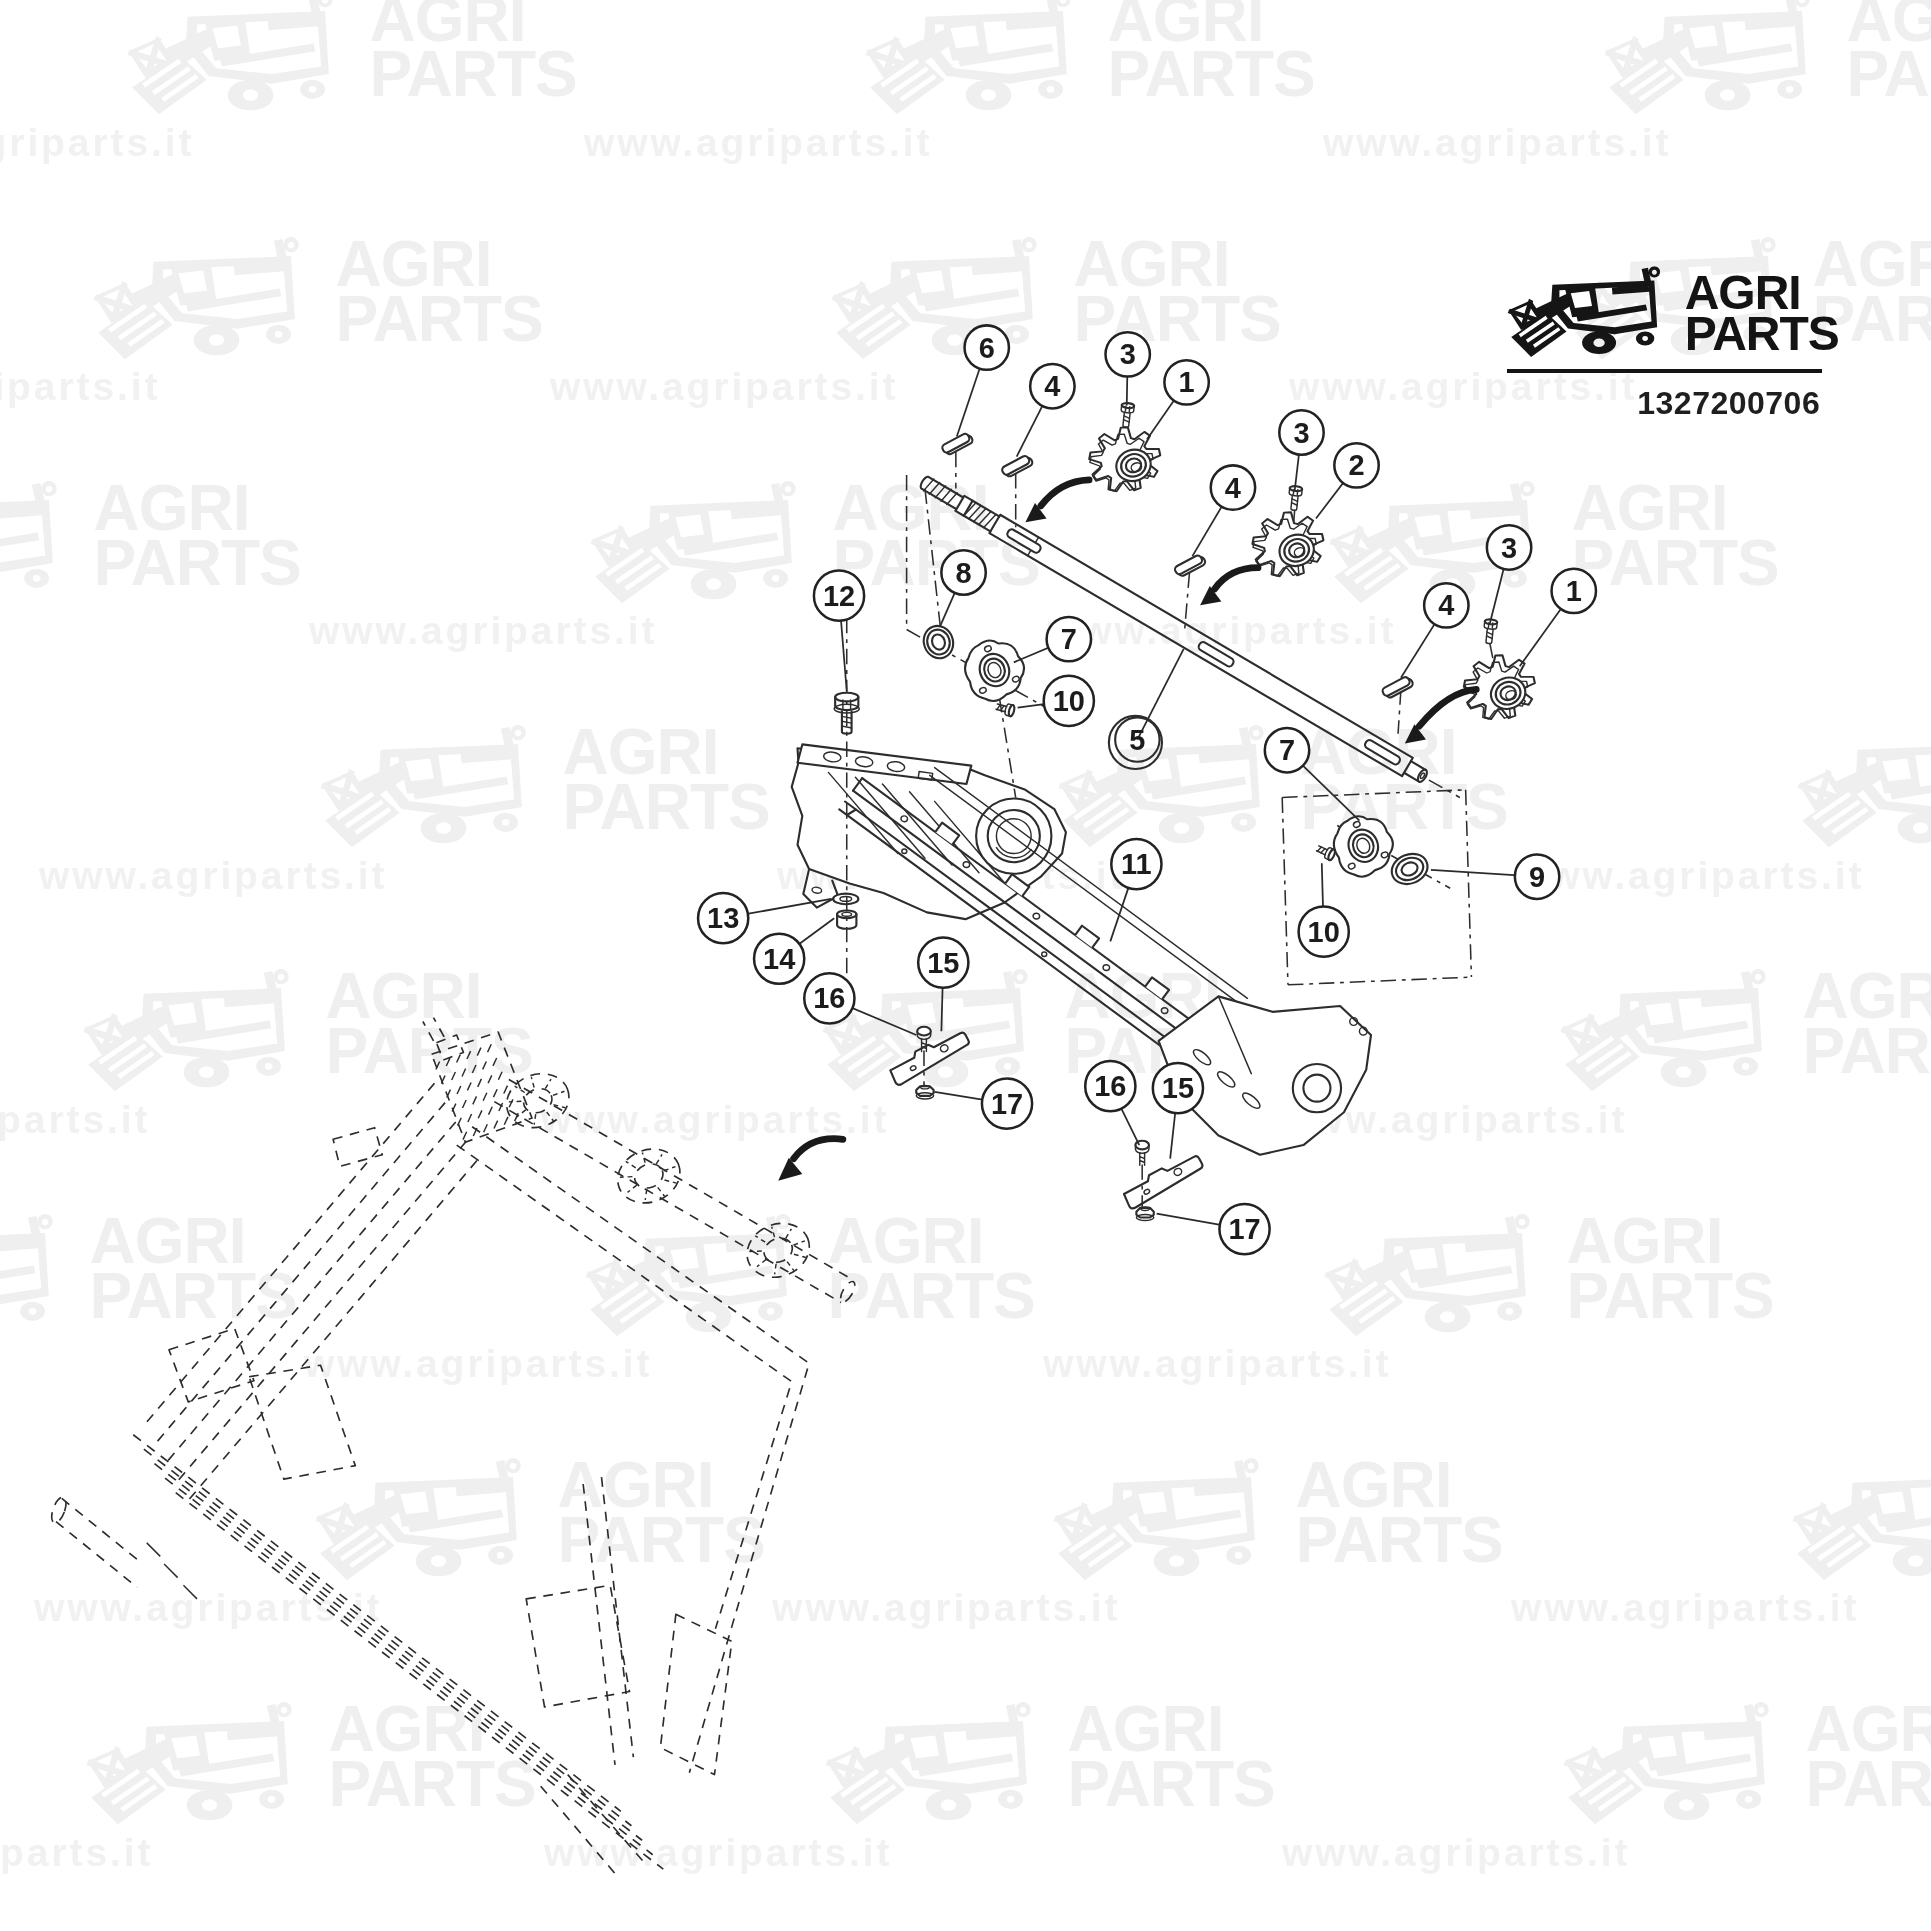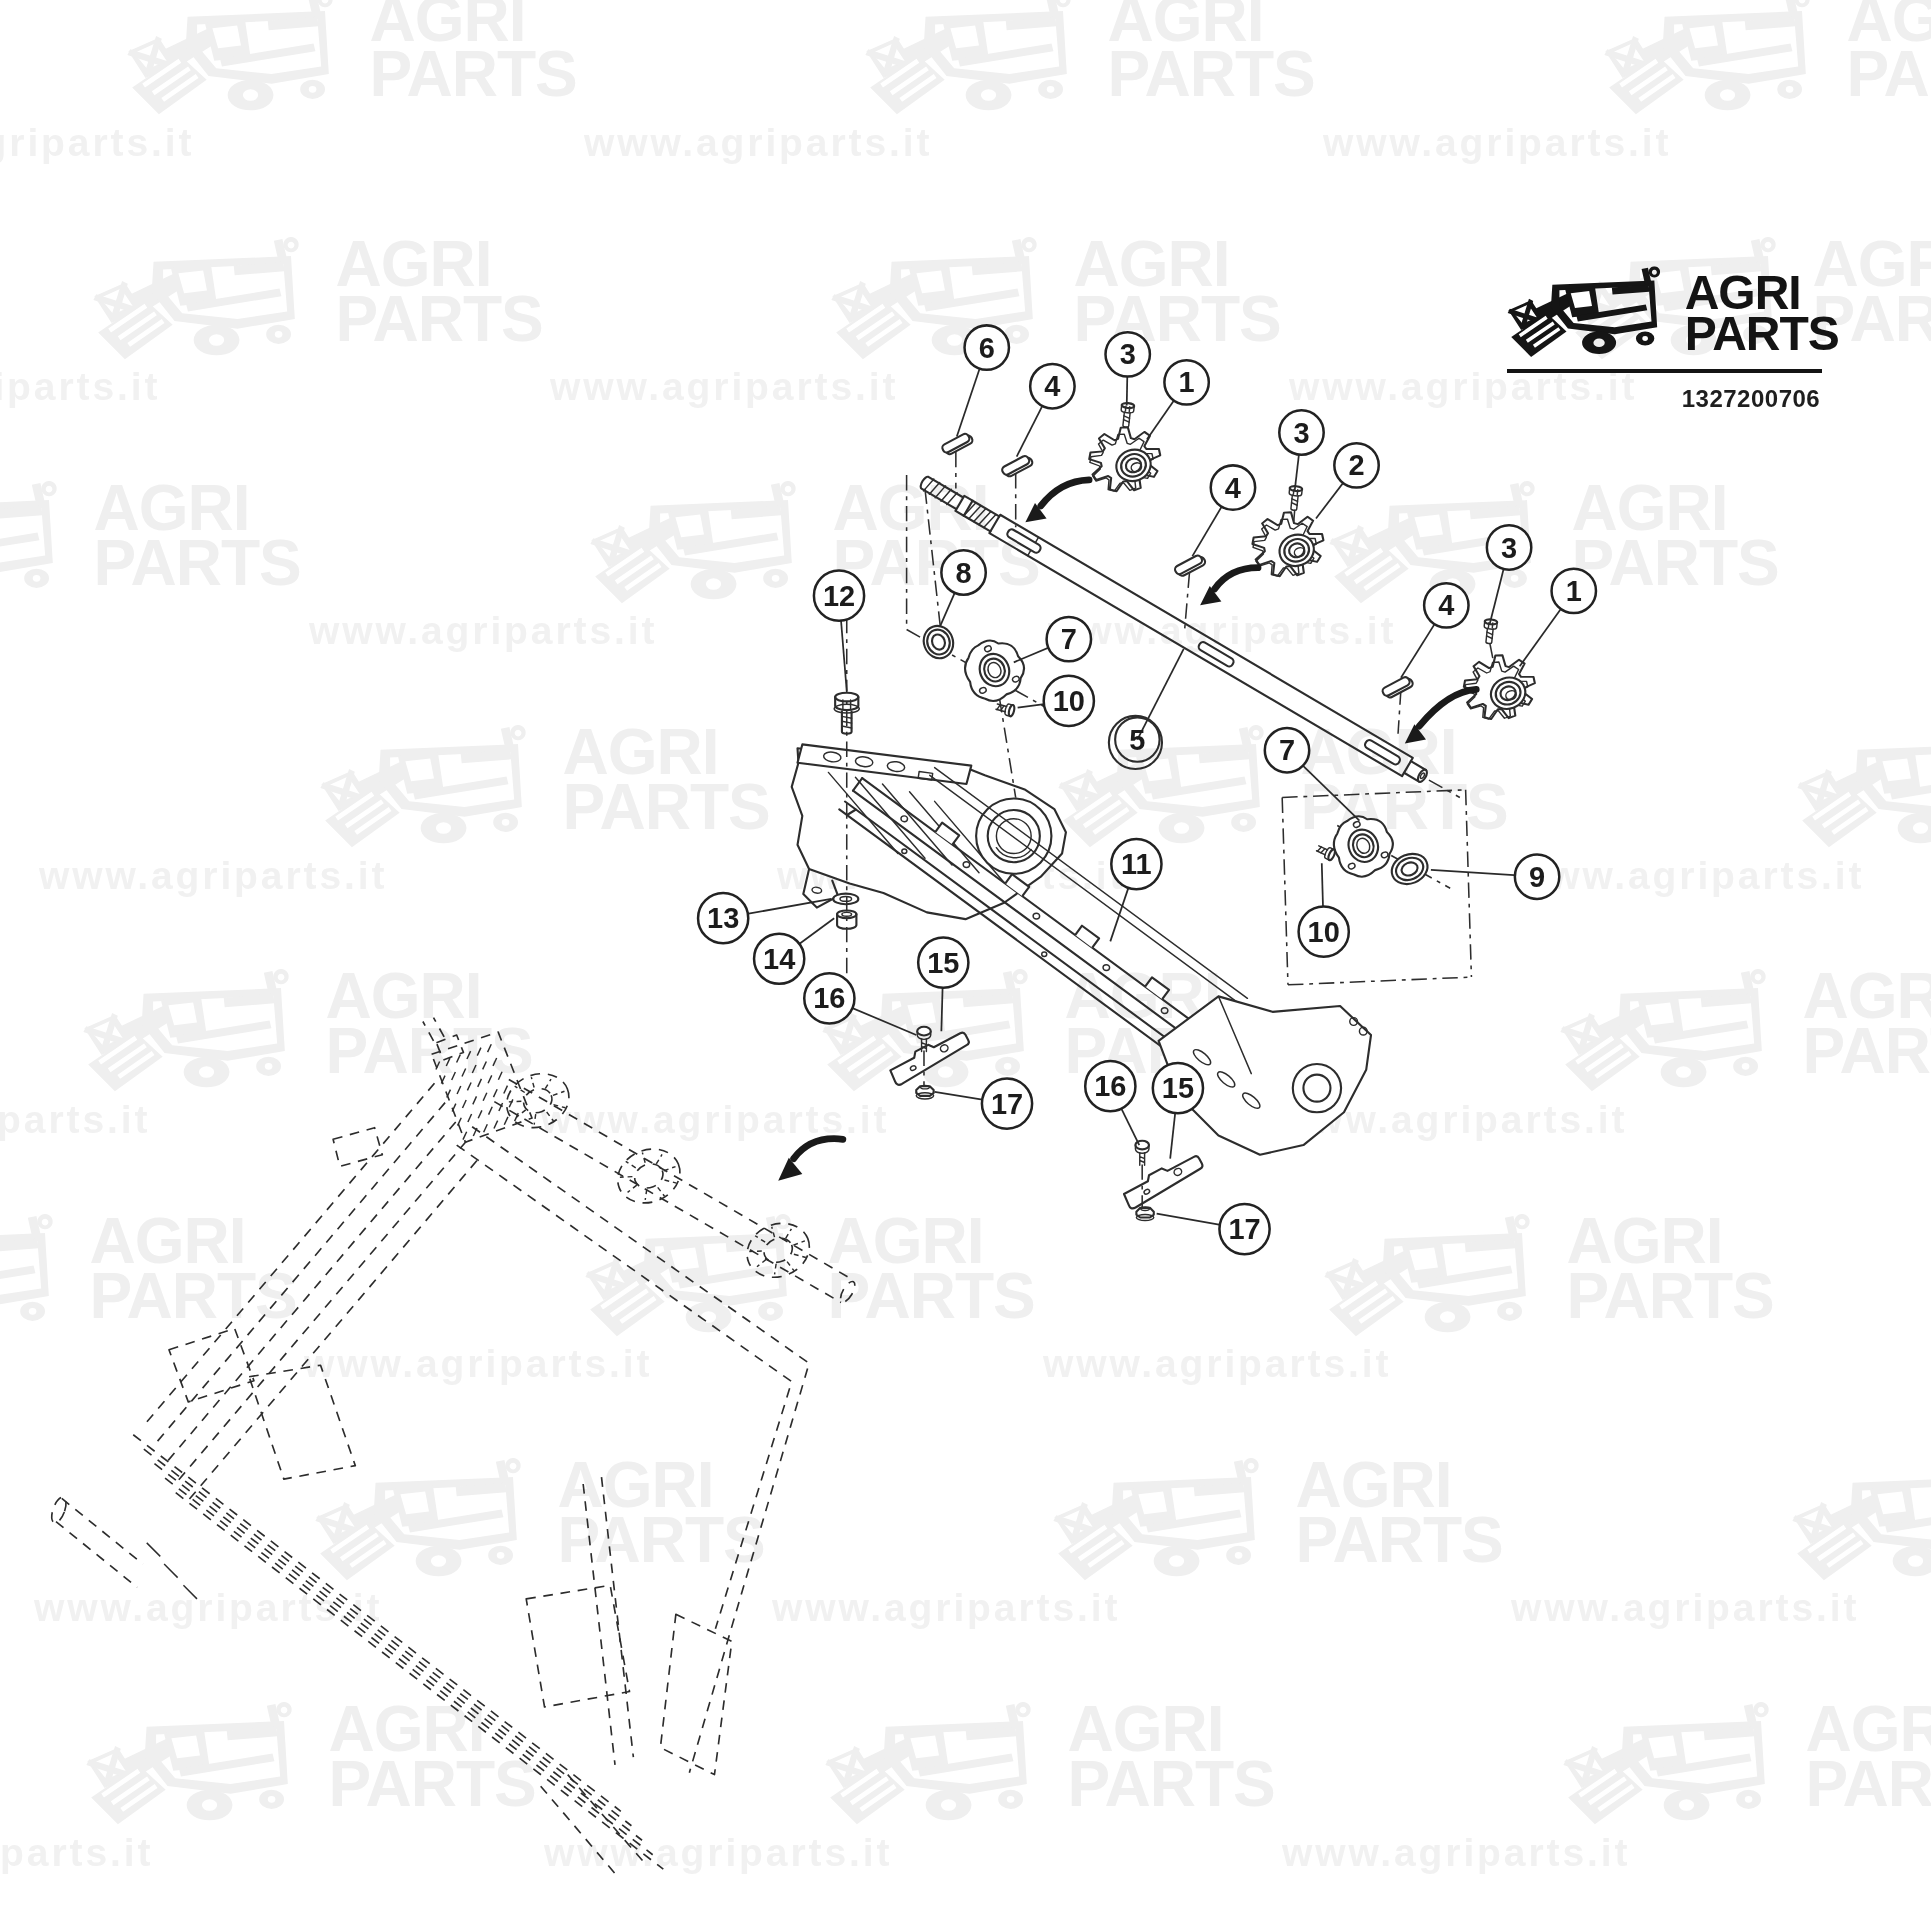--- a/index.html
+++ b/index.html
@@ -27,21 +27,21 @@
   .cc {fill:#ffffff;stroke:#222222;stroke-width:2.6;}
   .ct {font:700 30px "Liberation Sans",sans-serif;fill:#1c1c1c;text-anchor:middle;}
   
   .logo{position:absolute;left:1507px;top:266px;width:319px;z-index:3;}
   .logo-row{display:flex;align-items:flex-start;}
   .lg-h{width:170px;height:94px;fill:#151515;flex:0 0 auto;}
   .logo-brand{margin-left:7.7px;padding-top:5.8px;font-size:48px;line-height:41px;
               font-weight:900;letter-spacing:-1px;color:#141414;}
   .logo-rule{margin-top:8.7px;height:3.9px;background:#141414;width:315px;}
   .logo-number{margin-top:12.6px;text-align:right;padding-right:5.8px;
-               font-size:24px;font-weight:700;letter-spacing:0.5px;color:#1f1f1f;}
+               font-size:32px;font-weight:700;letter-spacing:0.5px;color:#1f1f1f;}
 </style>
 </head>
 <body>
 
 <div class="stage">
 
   <svg width="0" height="0" style="position:absolute" aria-hidden="true">
     <defs>
       <symbol id="harv" viewBox="0 0 240 132">
         <path d="M2,62 L34,48 L52,76 L20,90 Z M8,64 L30,54 L42,72 L22,81 Z" fill-rule="evenodd"></path>

